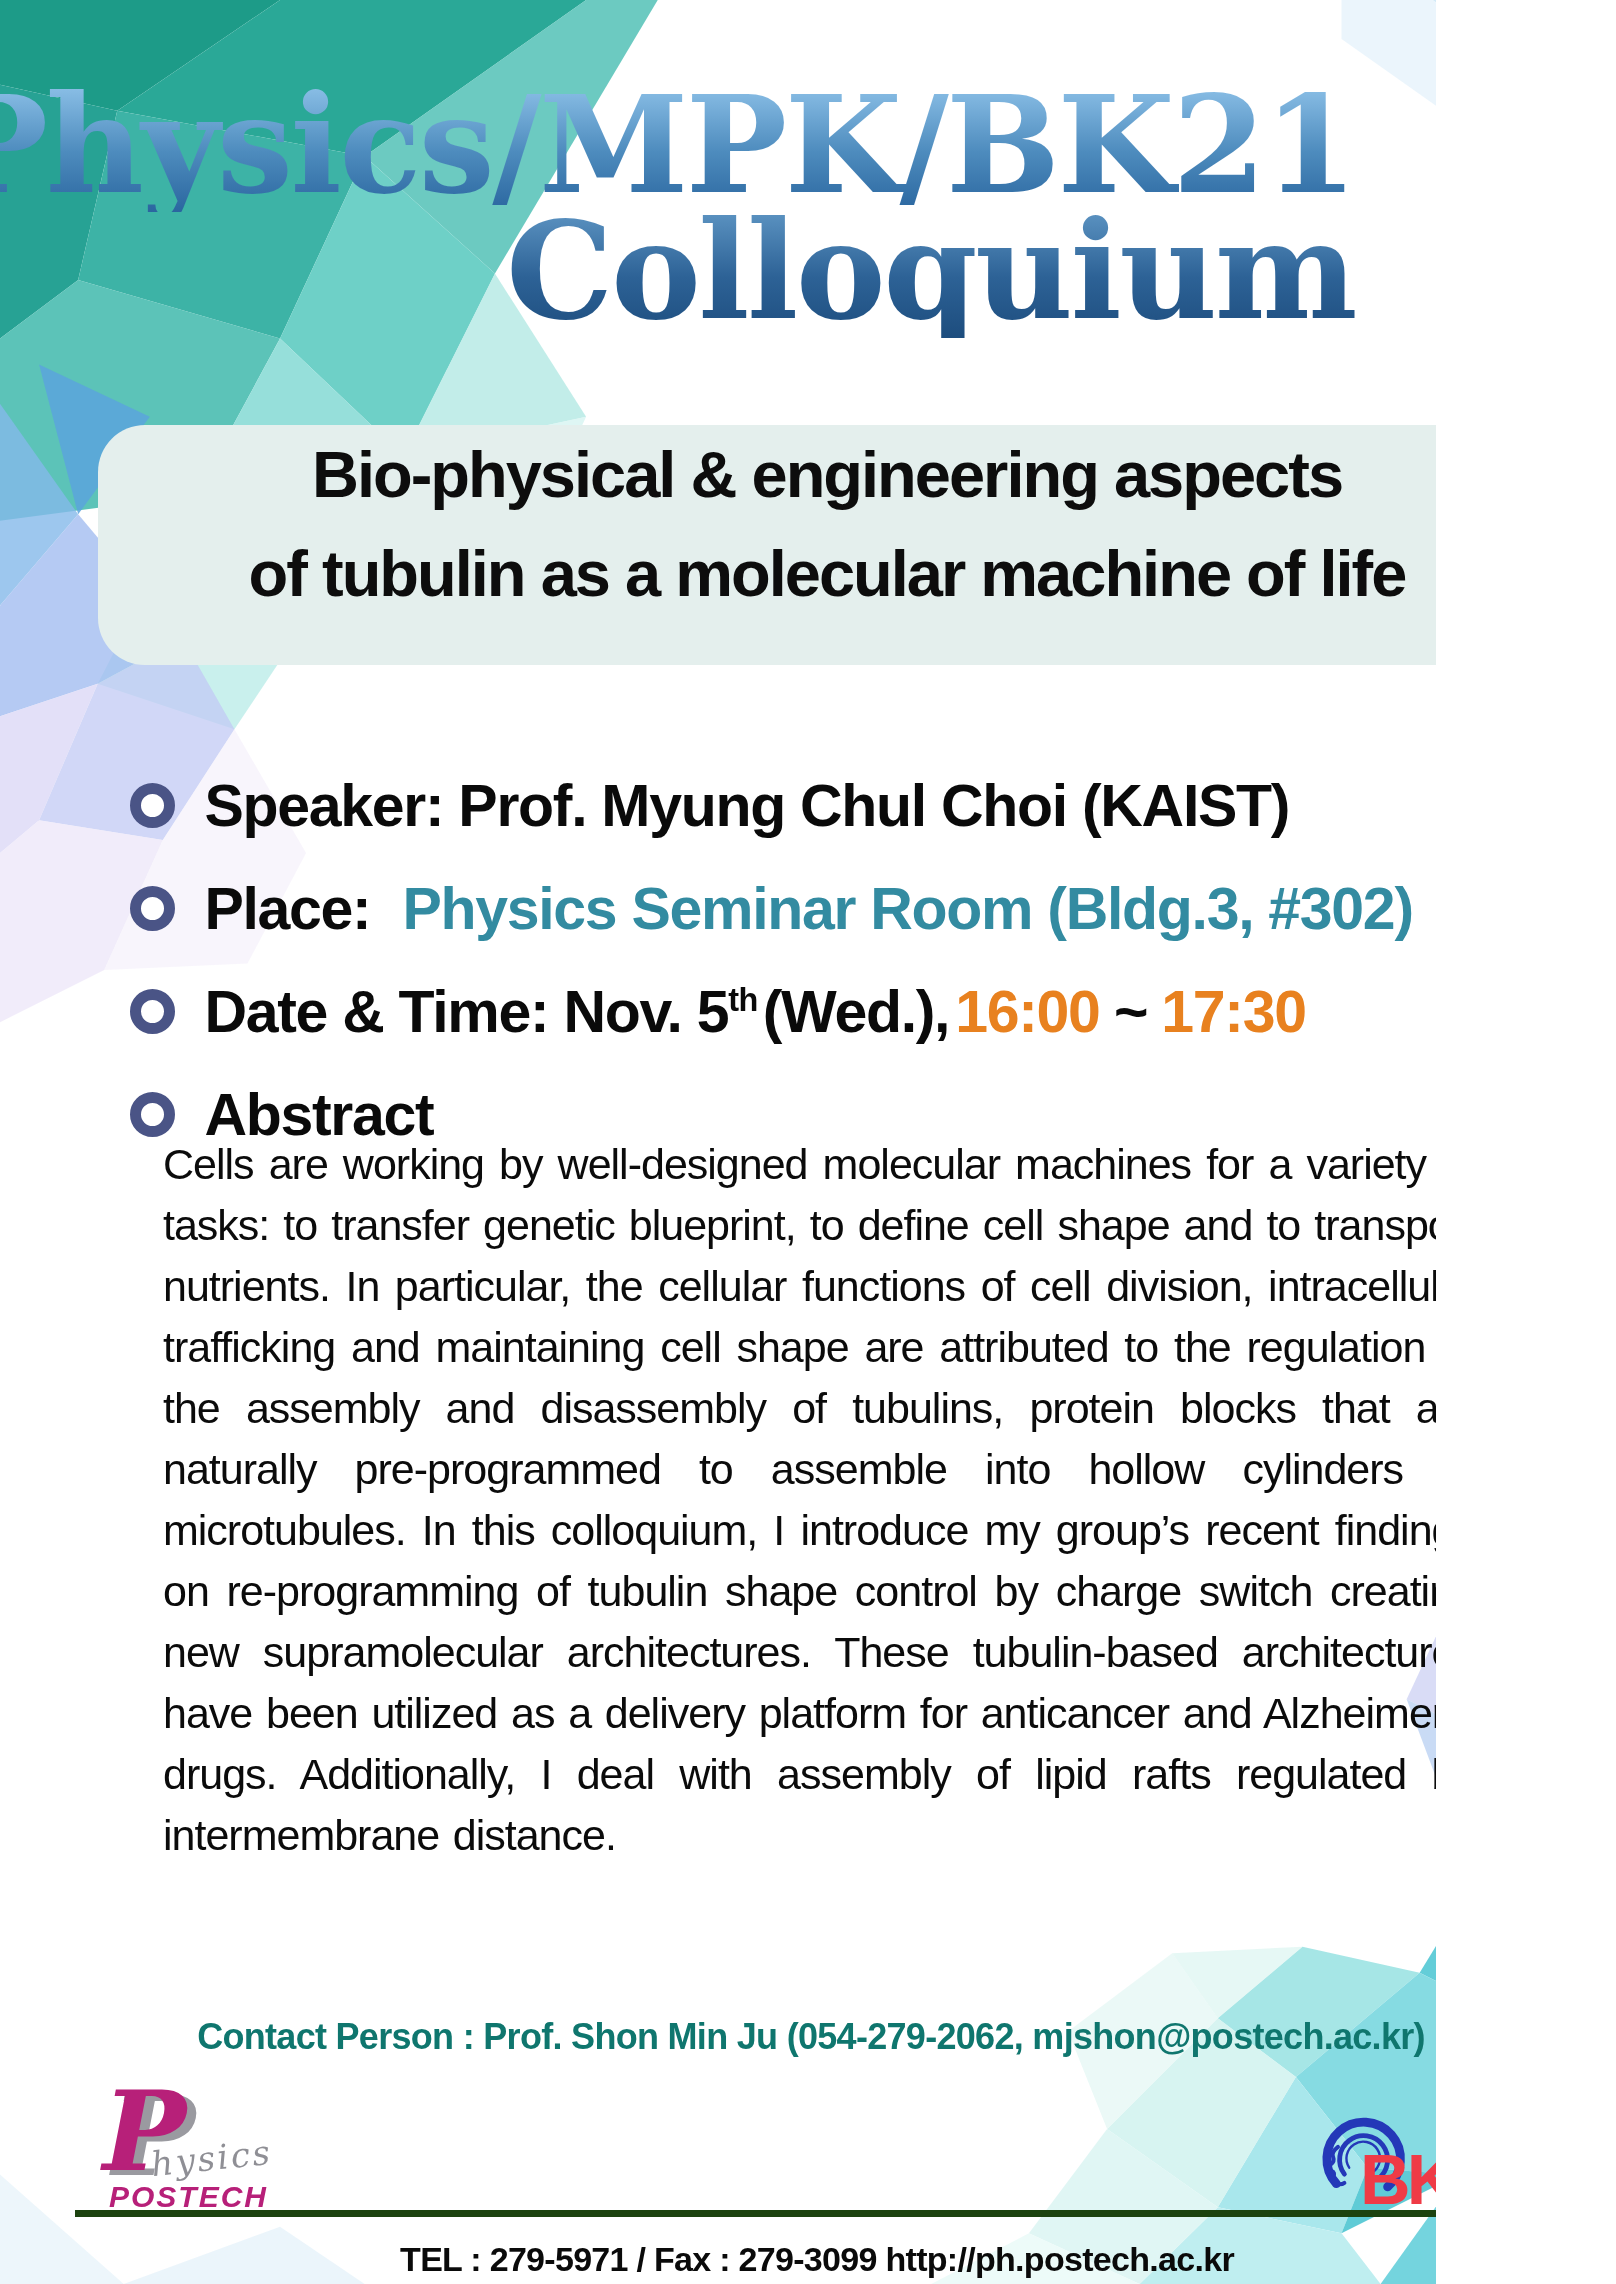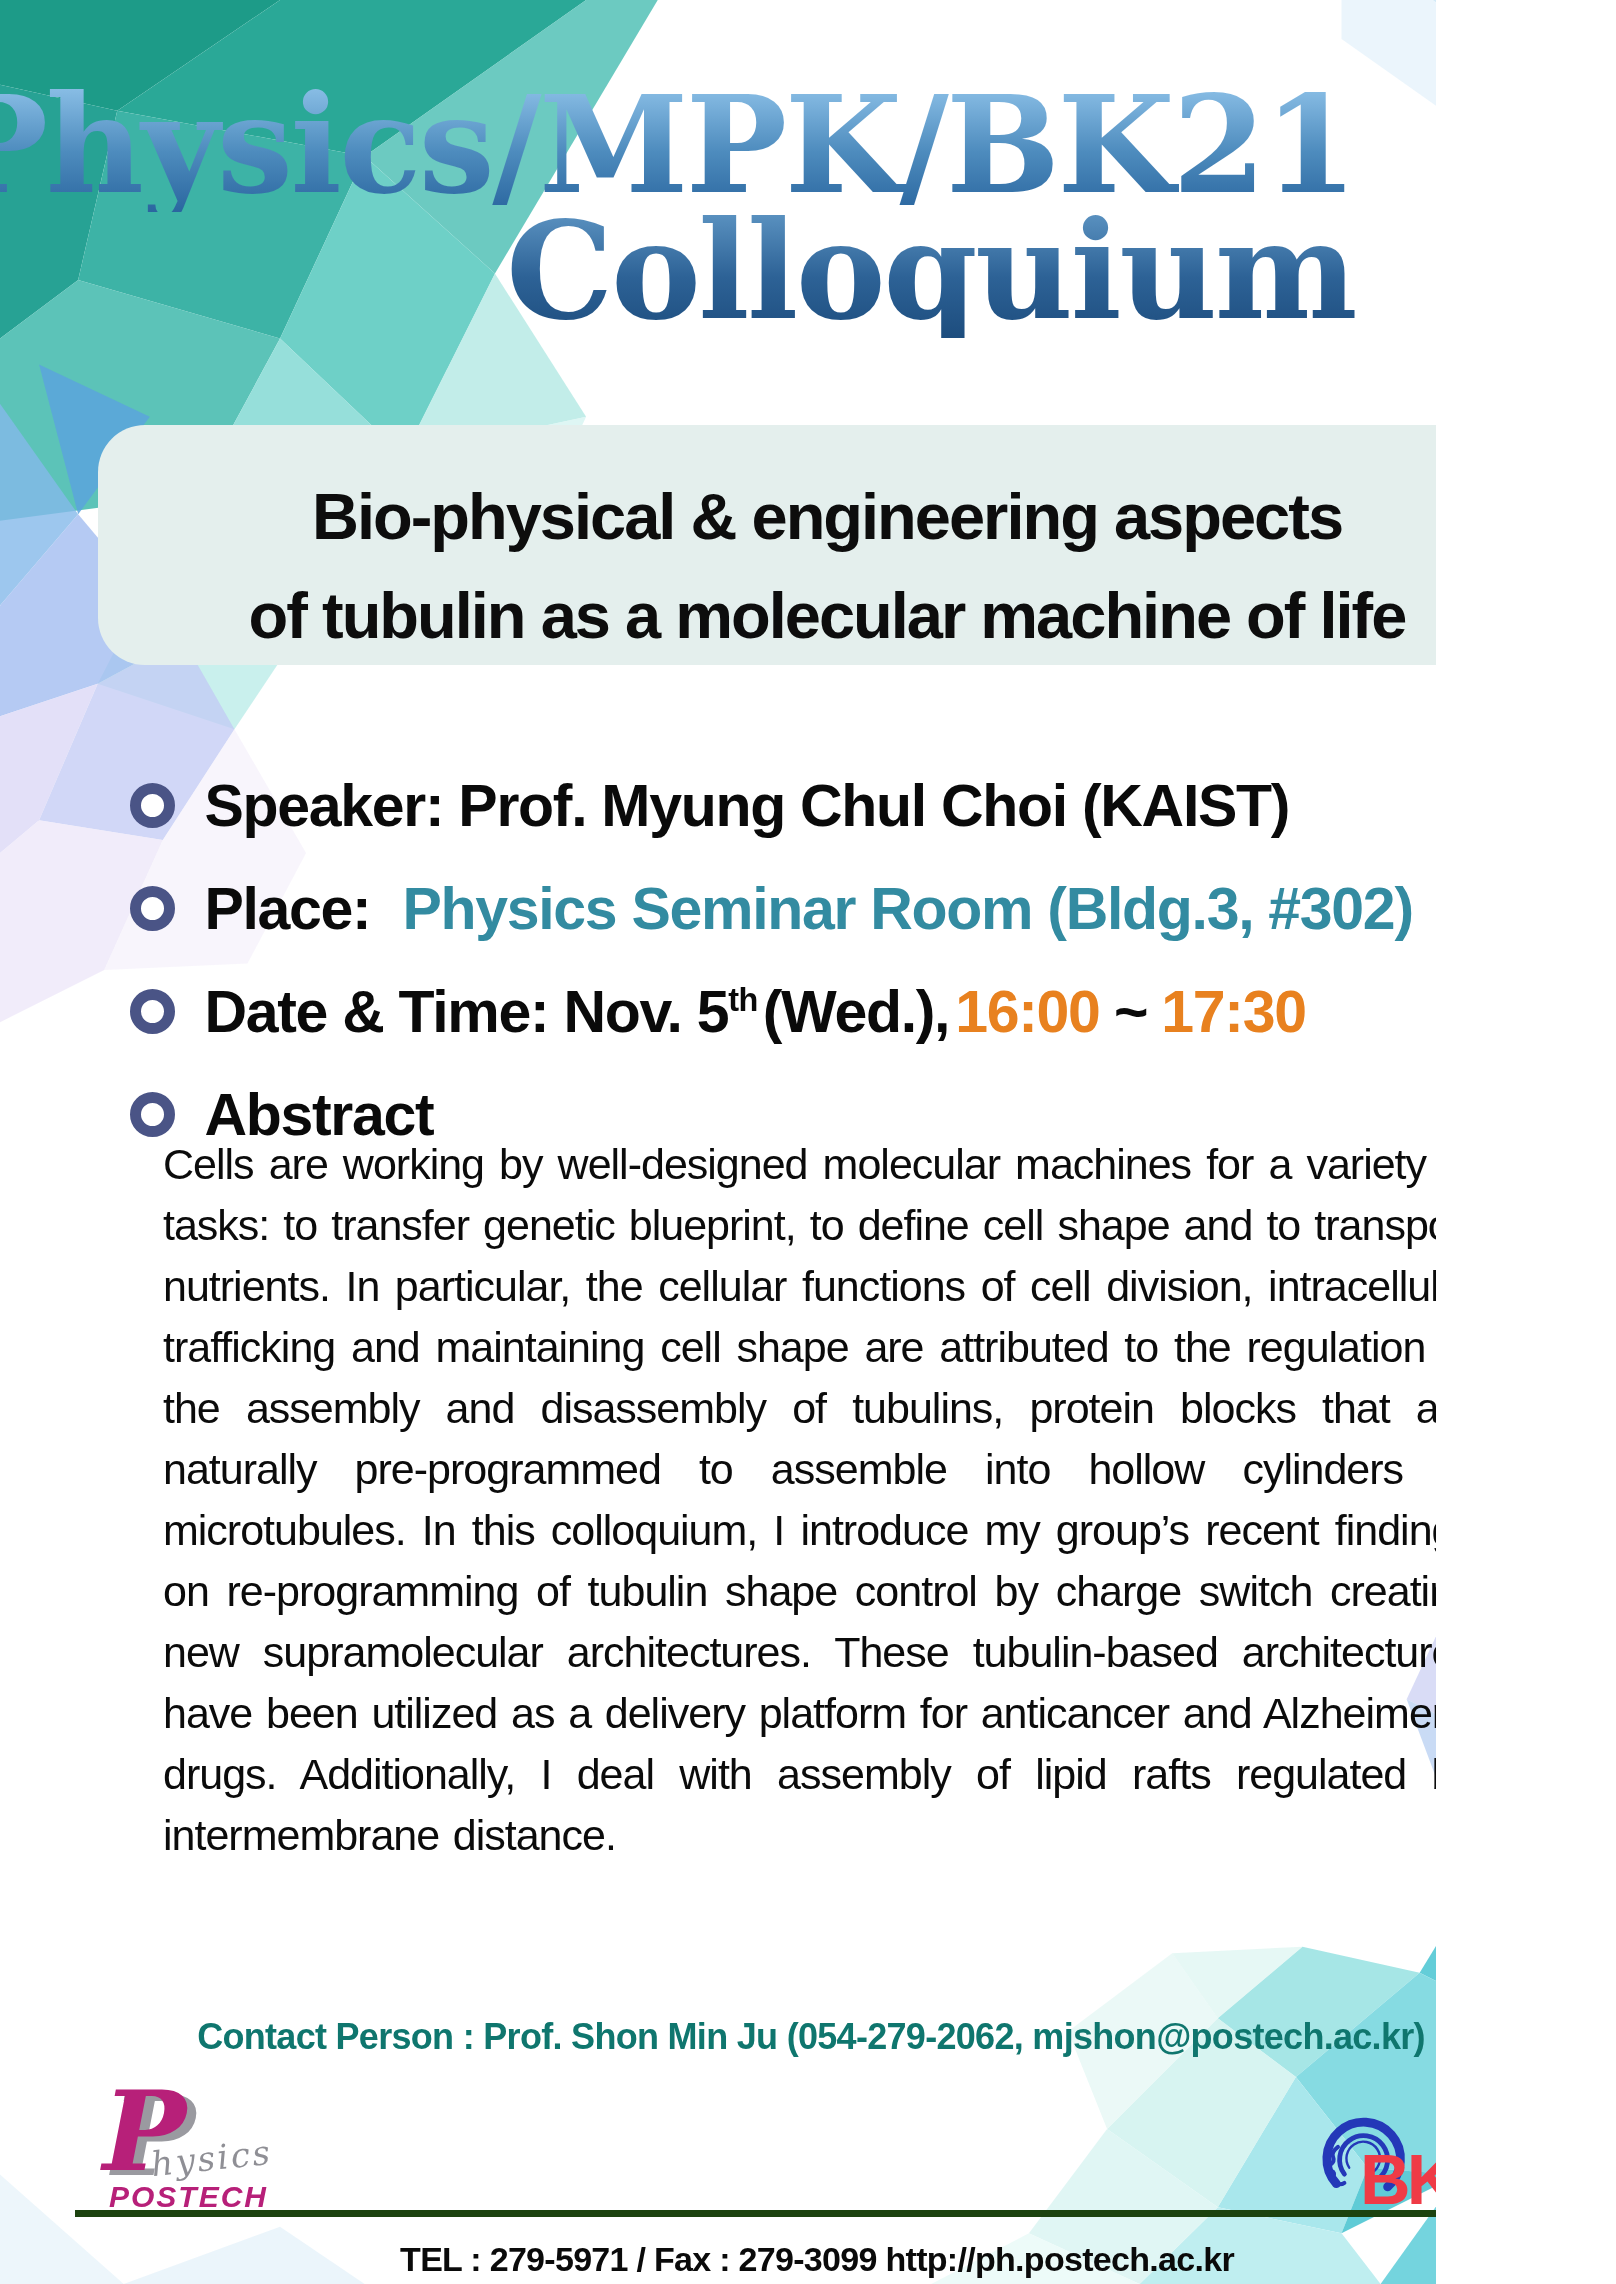--- a/index.html
+++ b/index.html
@@ -32,21 +32,21 @@
     letter-spacing:-2.6px;
     background:linear-gradient(180deg,#6199c7 0%,#2d6296 55%,#1d4d7e 100%);
     -webkit-background-clip:text;background-clip:text;color:transparent;
   }
 
   
   .talkbox{
     position:absolute;left:98px;top:425px;width:1458px;height:240px;z-index:2;
     background:#e4efed;
     border-radius:47px;
-    display:flex;flex-direction:column;justify-content:flex-end;align-items:center;
+    display:flex;flex-direction:column;justify-content:flex-start;align-items:center;
   }
   .tb1,.tb2{
     font-size:65px;font-weight:bold;color:#0d0d0d;
     letter-spacing:-2px;line-height:99px;white-space:nowrap;
   }
 
   
   .details{
     position:absolute;left:130px;top:754px;width:1393px;z-index:2;
     list-style:none;margin:0;padding:0;

